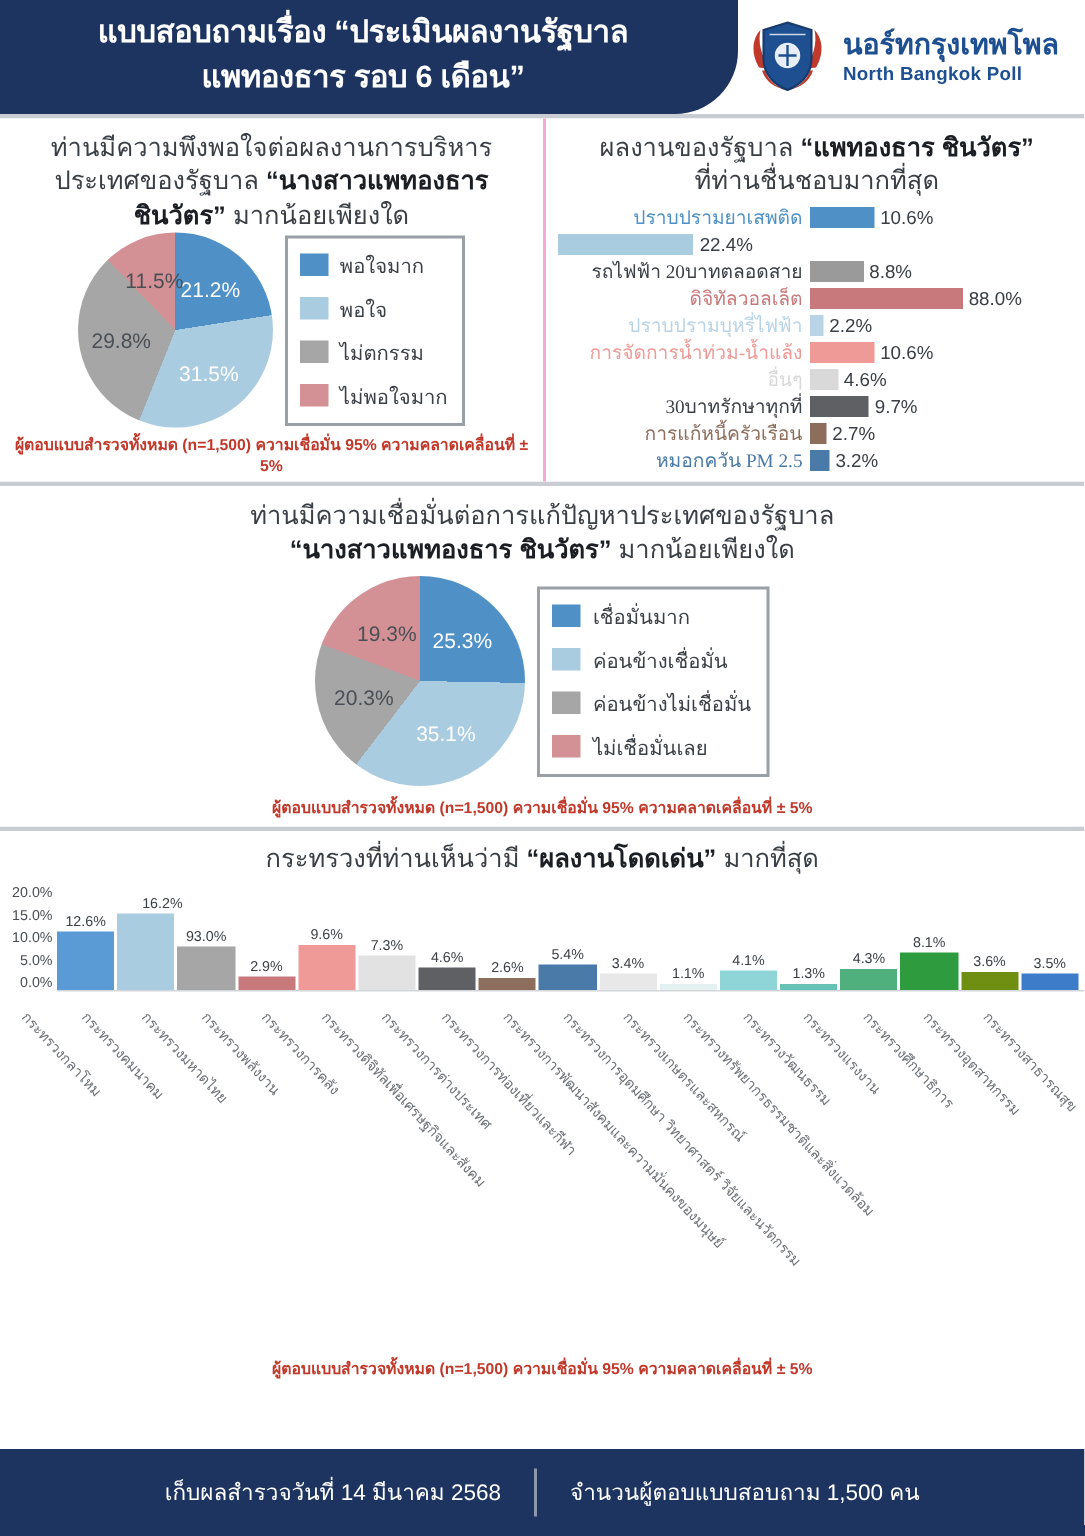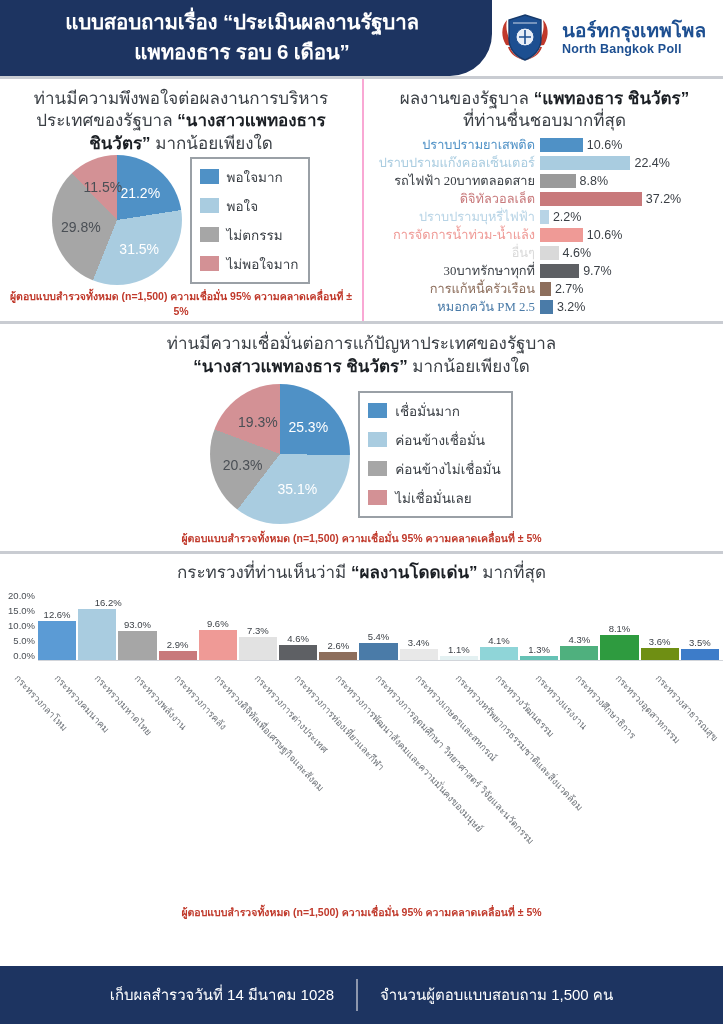--- a/index.html
+++ b/index.html
@@ -189,38 +189,37 @@
       </div>
       <div class="hbars" id="hbars">
           <div class="hbar-row">
             <div class="hbar-name" style="color: rgb(79, 145, 198);">ปราบปรามยาเสพติด</div>
             <div class="hbar-track">
               <div class="hbar-fill" style="width: 42.8077px; background: rgb(79, 145, 198);"></div>
               <div class="hbar-val">10.6%</div>
             </div>
           </div>
           <div class="hbar-row">
-            <div class="hbar-name" style="color: rgb(169, 204, 224);">ปราบปรามแก๊งคอลเซ็นเตอร์</div>
             <div class="hbar-track">
               <div class="hbar-fill" style="width: 90.4615px; background: rgb(169, 204, 224);"></div>
               <div class="hbar-val">22.4%</div>
             </div>
           </div>
           <div class="hbar-row">
             <div class="hbar-name" style="color: rgb(58, 63, 69);">รถไฟฟ้า 20บาทตลอดสาย</div>
             <div class="hbar-track">
               <div class="hbar-fill" style="width: 35.5385px; background: rgb(154, 154, 154);"></div>
               <div class="hbar-val">8.8%</div>
             </div>
           </div>
           <div class="hbar-row">
             <div class="hbar-name" style="color: rgb(200, 121, 123);">ดิจิทัลวอลเล็ต</div>
             <div class="hbar-track">
               <div class="hbar-fill" style="width: 101.769px; background: rgb(200, 121, 123);"></div>
-              <div class="hbar-val">37.2%</div>
+              <div class="hbar-val">88.0%</div>
             </div>
           </div>
           <div class="hbar-row">
             <div class="hbar-name" style="color: rgb(184, 212, 230);">ปราบปรามบุหรี่ไฟฟ้า</div>
             <div class="hbar-track">
               <div class="hbar-fill" style="width: 8.88462px; background: rgb(184, 212, 230);"></div>
               <div class="hbar-val">2.2%</div>
             </div>
           </div>
           <div class="hbar-row">
@@ -399,17 +398,17 @@
         <div class="xlab" style="left: 502.738px;">กระทรวงวัฒนธรรม</div>
         <div class="xlab" style="left: 542.797px;">กระทรวงแรงงาน</div>
         <div class="xlab" style="left: 582.856px;">กระทรวงศึกษาธิการ</div>
         <div class="xlab" style="left: 622.915px;">กระทรวงอุตสาหกรรม</div>
         <div class="xlab" style="left: 662.974px;">กระทรวงสาธารณสุข</div>
       </div>
     <div class="footnote">ผู้ตอบแบบสำรวจทั้งหมด (n=1,500) ความเชื่อมั่น 95% ความคลาดเคลื่อนที่ ± 5%</div>
   </div>
 
   <div class="footer">
-    <div class="footer-cell">เก็บผลสำรวจวันที่ 14 มีนาคม 1028</div>
+    <div class="footer-cell">เก็บผลสำรวจวันที่ 14 มีนาคม 2568</div>
     <div class="footer-sep"></div>
     <div class="footer-cell">จำนวนผู้ตอบแบบสอบถาม 1,500 คน</div>
   </div>
 </div>
 
 </body></html>

